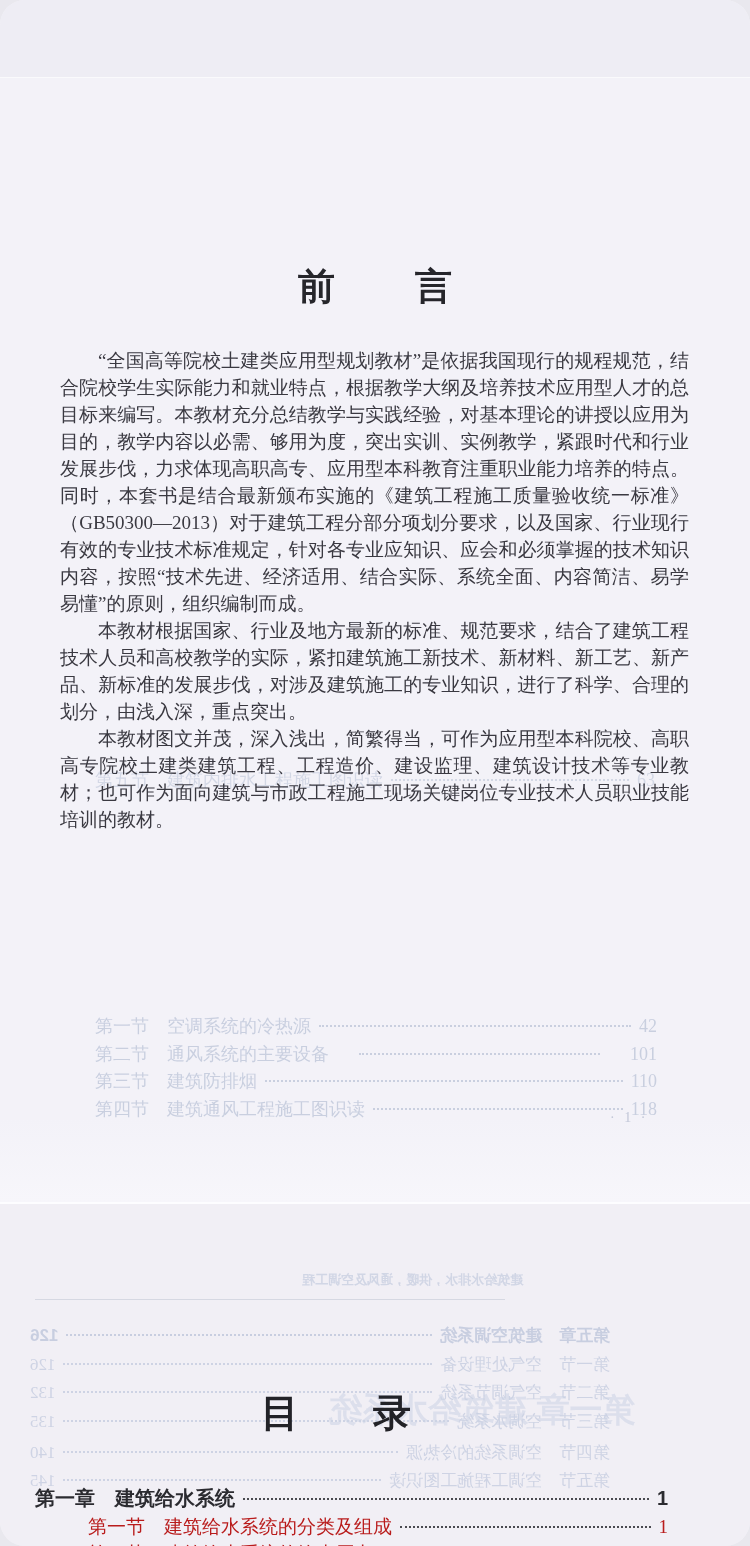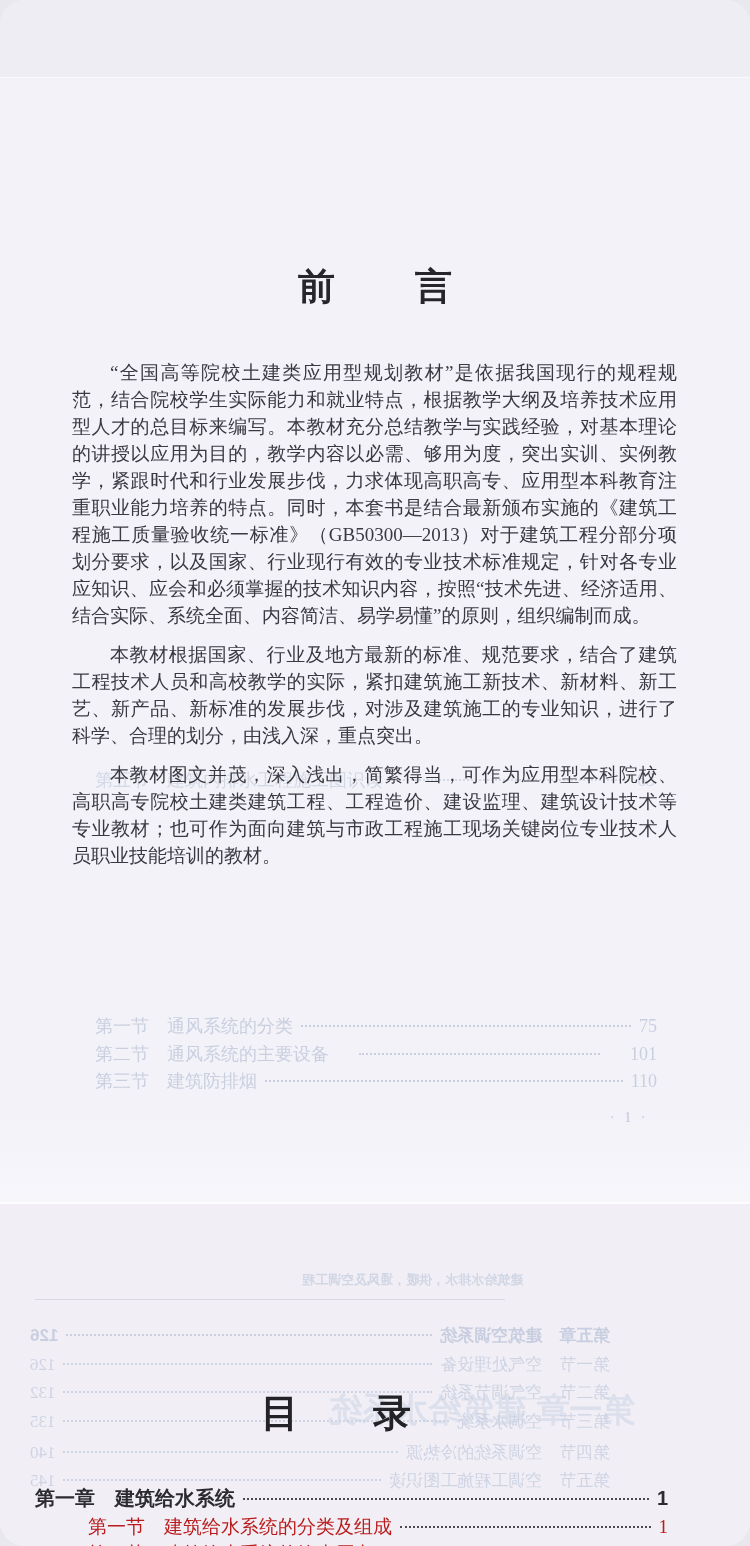--- a/index.html
+++ b/index.html
@@ -19,21 +19,21 @@
   .pre-title{
     position:absolute;left:0;top:262px;width:750px;text-align:center;
     font-family:"Liberation Sans","DejaVu Sans",sans-serif;
     font-weight:bold;font-size:37px;color:#26262b;
     letter-spacing:80px;text-indent:80px;white-space:nowrap;
   }
   .pre-body{
     position:absolute;left:60px;top:347px;width:629px;z-index:3;
     font-size:19px;line-height:27px;text-align:justify;
   }
-  .pre-body p{margin:12px;text-indent:2em;}
+  .pre-body p{margin:0;text-indent:2em;}
 
   .bleed{color:#bfc7da;z-index:1;}
   .bleed-row{
     position:absolute;display:flex;align-items:baseline;
     font-size:18px;opacity:.8;white-space:nowrap;
   }
   .bleed-single{opacity:.6;text-align:right;}
   .leader{flex:1 1 auto;border-bottom:2px dotted currentColor;margin:0 8px;transform:translateY(-5px);min-width:20px;}
   .pg{flex:0 0 auto;}
 
@@ -94,33 +94,38 @@
     <span class="pg">63</span>
   </div>
 
   <div class="pre-body">
     <p>“全国高等院校土建类应用型规划教材”是依据我国现行的规程规范，结合院校学生实际能力和就业特点，根据教学大纲及培养技术应用型人才的总目标来编写。本教材充分总结教学与实践经验，对基本理论的讲授以应用为目的，教学内容以必需、够用为度，突出实训、实例教学，紧跟时代和行业发展步伐，力求体现高职高专、应用型本科教育注重职业能力培养的特点。同时，本套书是结合最新颁布实施的《建筑工程施工质量验收统一标准》（GB50300—2013）对于建筑工程分部分项划分要求，以及国家、行业现行有效的专业技术标准规定，针对各专业应知识、应会和必须掌握的技术知识内容，按照“技术先进、经济适用、结合实际、系统全面、内容简洁、易学易懂”的原则，组织编制而成。</p>
     <p>本教材根据国家、行业及地方最新的标准、规范要求，结合了建筑工程技术人员和高校教学的实际，紧扣建筑施工新技术、新材料、新工艺、新产品、新标准的发展步伐，对涉及建筑施工的专业知识，进行了科学、合理的划分，由浅入深，重点突出。</p>
     <p>本教材图文并茂，深入浅出，简繁得当，可作为应用型本科院校、高职高专院校土建类建筑工程、工程造价、建设监理、建筑设计技术等专业教材；也可作为面向建筑与市政工程施工现场关键岗位专业技术人员职业技能培训的教材。</p>
   </div>
 
   <div class="bleed bleed-row" style="left:95px;top:1014px;width:562px;">
-    <span>第一节　通风系统的分类</span>
+    <span>第一节　空调系统的冷热源</span>
     <span class="leader"></span>
-    <span class="pg">75</span>
+    <span class="pg">42</span>
   </div>
   <div class="bleed bleed-row" style="left:95px;top:1042px;width:562px;gap:22px;">
     <span>第二节　通风系统的主要设备</span>
     <span class="leader"></span>
     <span class="pg">101</span>
   </div>
   <div class="bleed bleed-row" style="left:95px;top:1069px;width:562px;justify-content:flex-end;">
     <span>第三节　建筑防排烟</span>
     <span class="leader"></span>
     <span class="pg">110</span>
+  </div>
+  <div class="bleed bleed-row" style="left:95px;top:1097px;width:562px;">
+    <span>第四节　建筑通风工程施工图识读</span>
+    <span class="leader"></span>
+    <span class="pg">118</span>
   </div>
 
   <div class="page-number">· 1 ·</div>
 
   <div class="bleed-header mir">建筑给水排水，供暖，通风及空调工程</div>
   <div class="bleed-rule"></div>
 
   <div class="bleed bleed-row mir mir-row bold" style="top:1324px;">
     <span>第五章　建筑空调系统</span>
     <span class="leader"></span>

